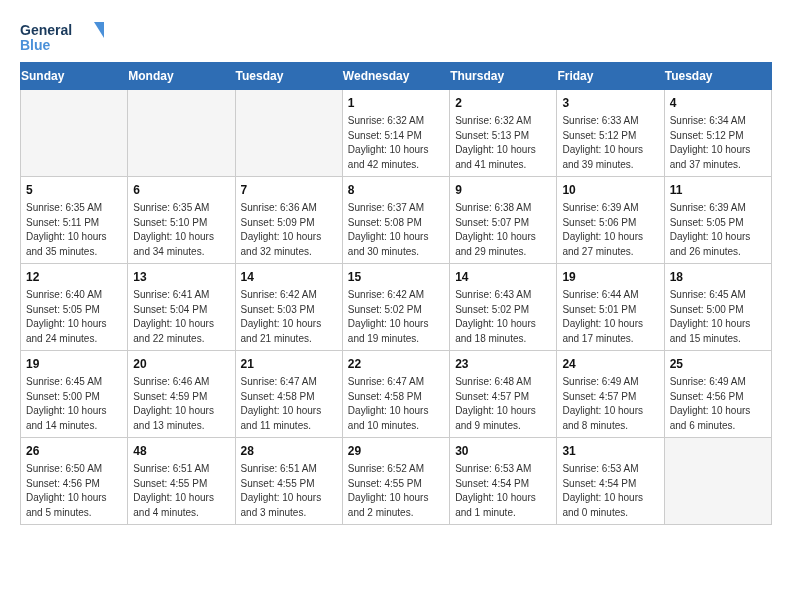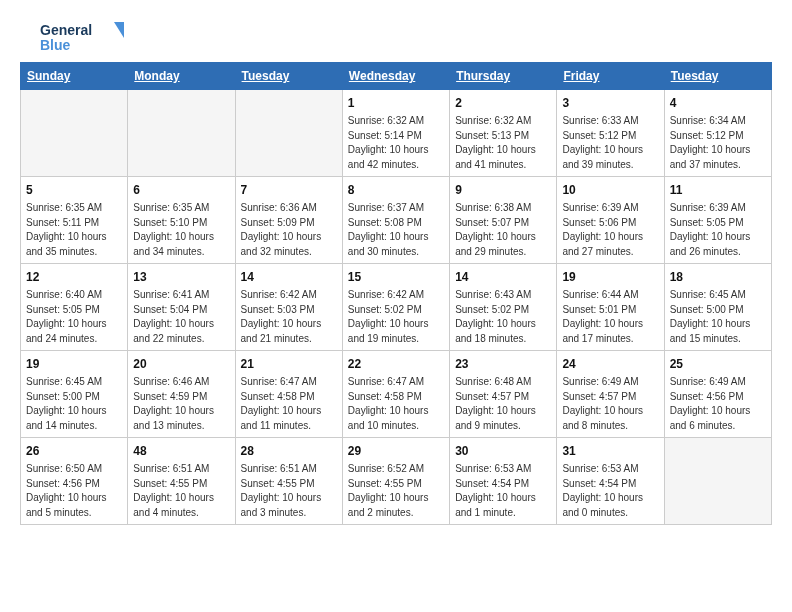--- a/index.html
+++ b/index.html
@@ -8,21 +8,20 @@
       background: #fff;
       width: 792px;
       min-height: 612px;
       padding: 20px;
     }
     .header {
       display: flex;
       justify-content: space-between;
       align-items: center;
       margin-bottom: 6px;
-      margin-left: 20px;
     }
     .logo {
       display: flex;
       align-items: center;
       gap: 4px;
     }
     .title-block {
       text-align: right;
     }
     .month-title {
@@ -37,25 +36,24 @@
     }
     .calendar {
       width: 100%;
       border-collapse: collapse;
       font-size: 11px;
     }
     .calendar th {
       background-color: #2e6db4;
       color: #fff;
       text-align: left;
-      padding: 6px 6px;
+      padding: 6px 0;
       font-size: 12px;
       font-weight: bold;
       border: 1px solid #2e6db4;
-      text-decoration: underline;
     }
     .calendar td {
       border: 1px solid #ccc;
       vertical-align: top;
       padding: 4px 5px;
       width: calc(100% / 7);
       min-height: 80px;
       background: #fff;
       color: #333;
       line-height: 1.5;

